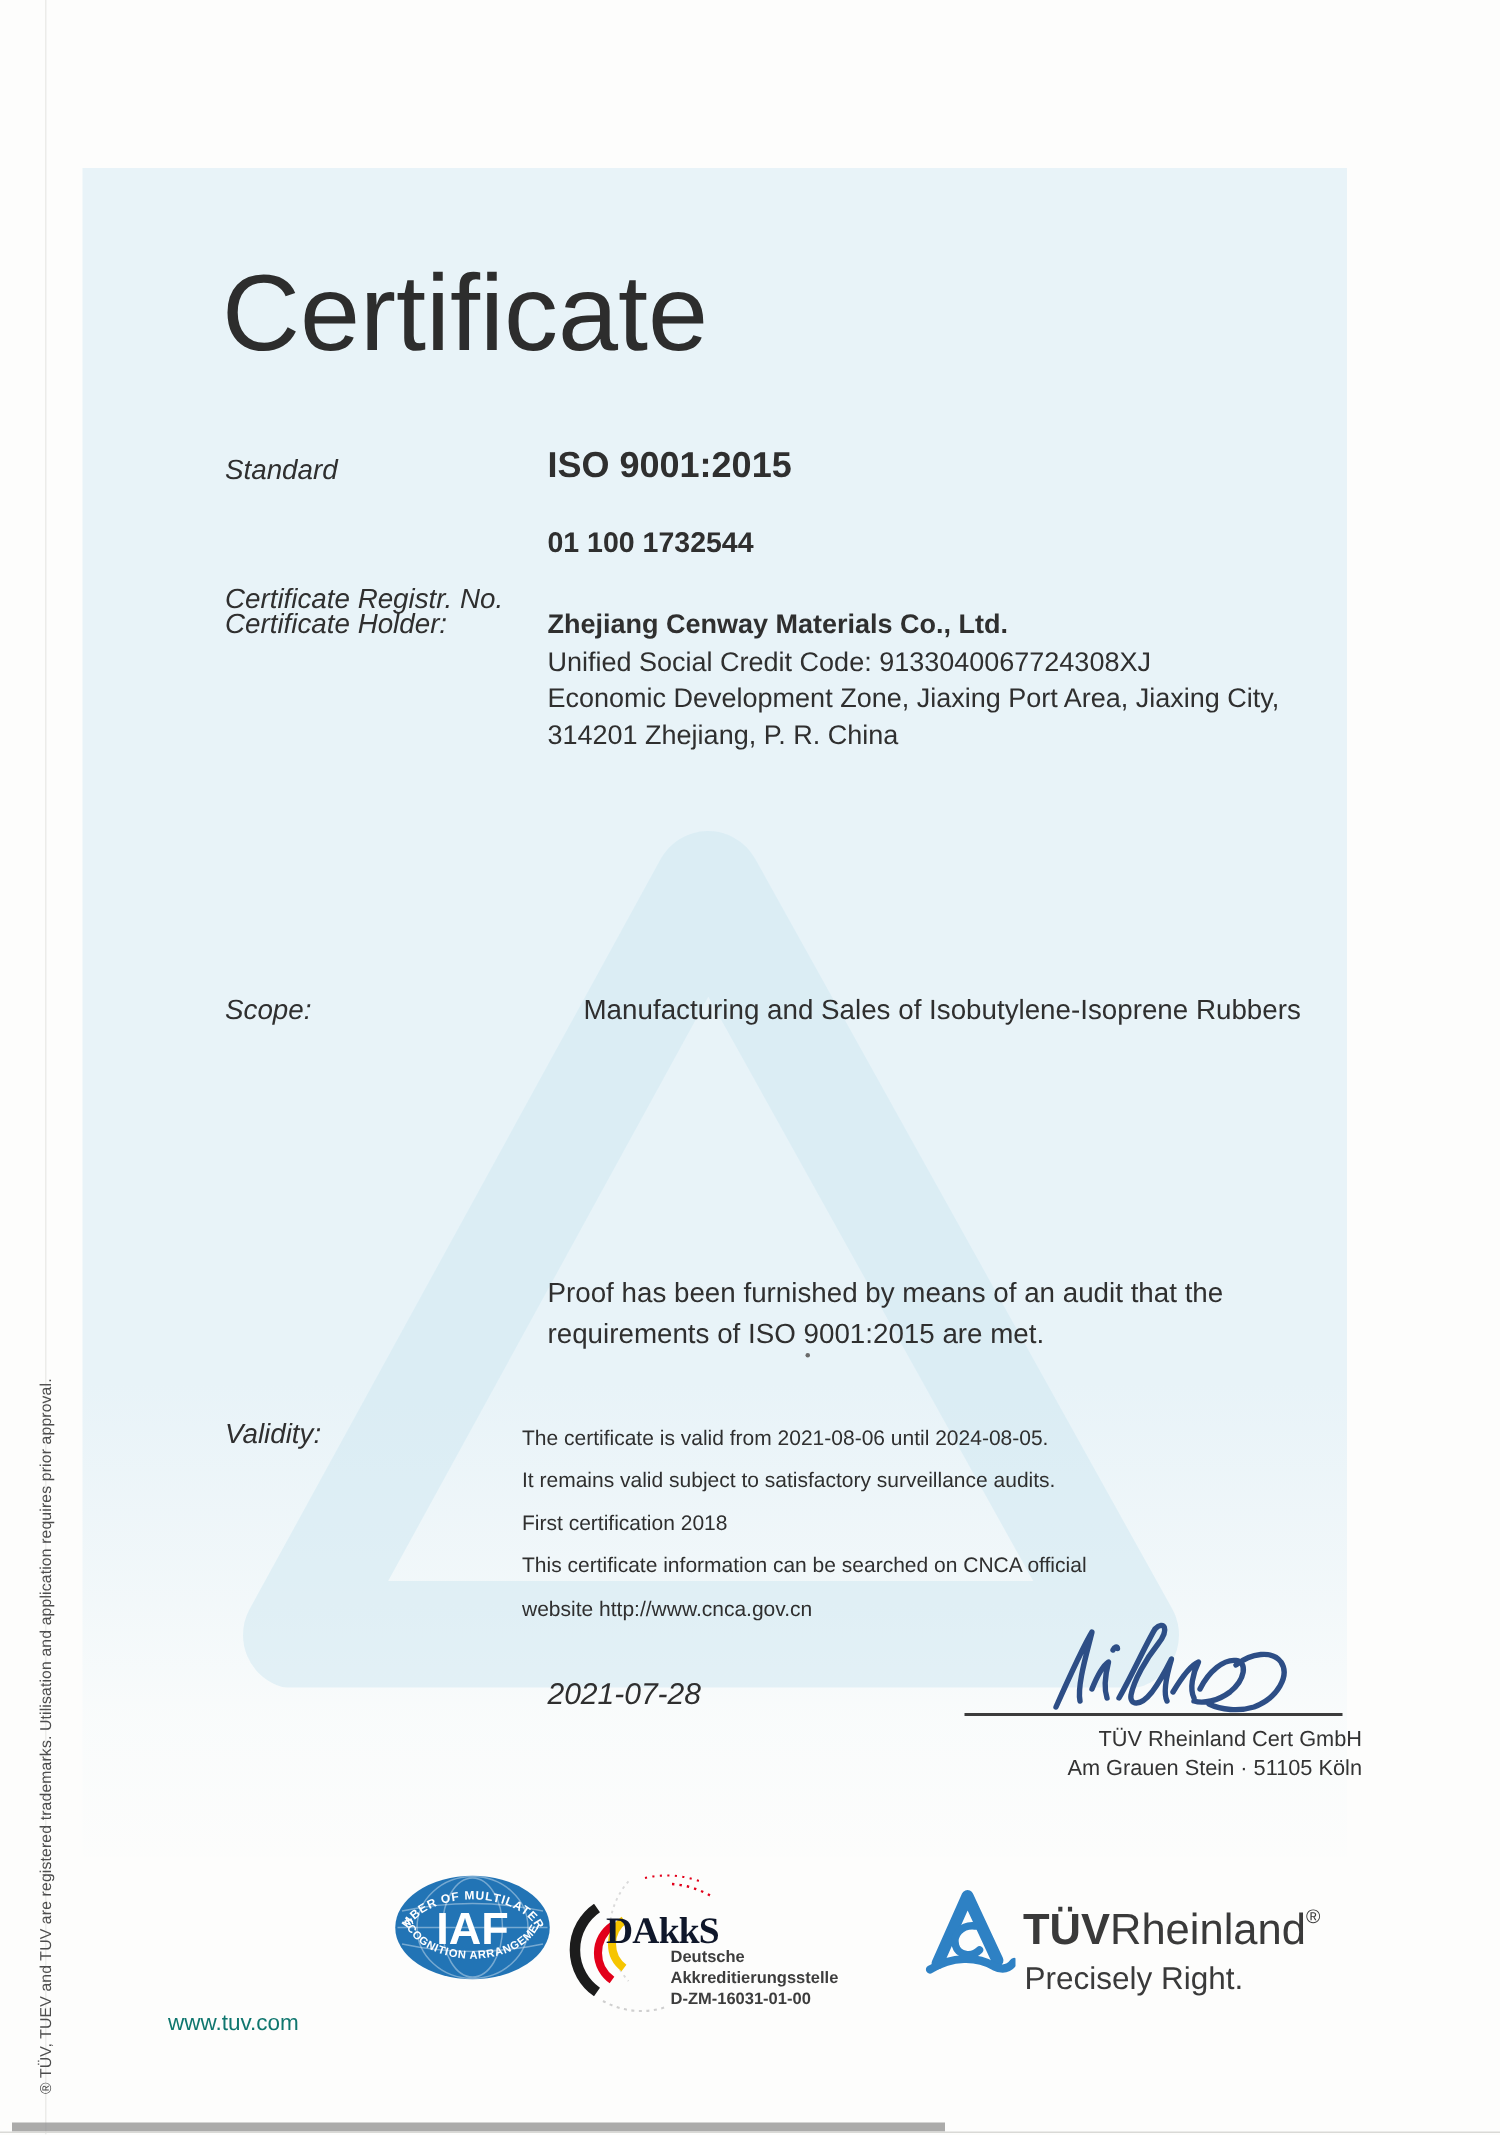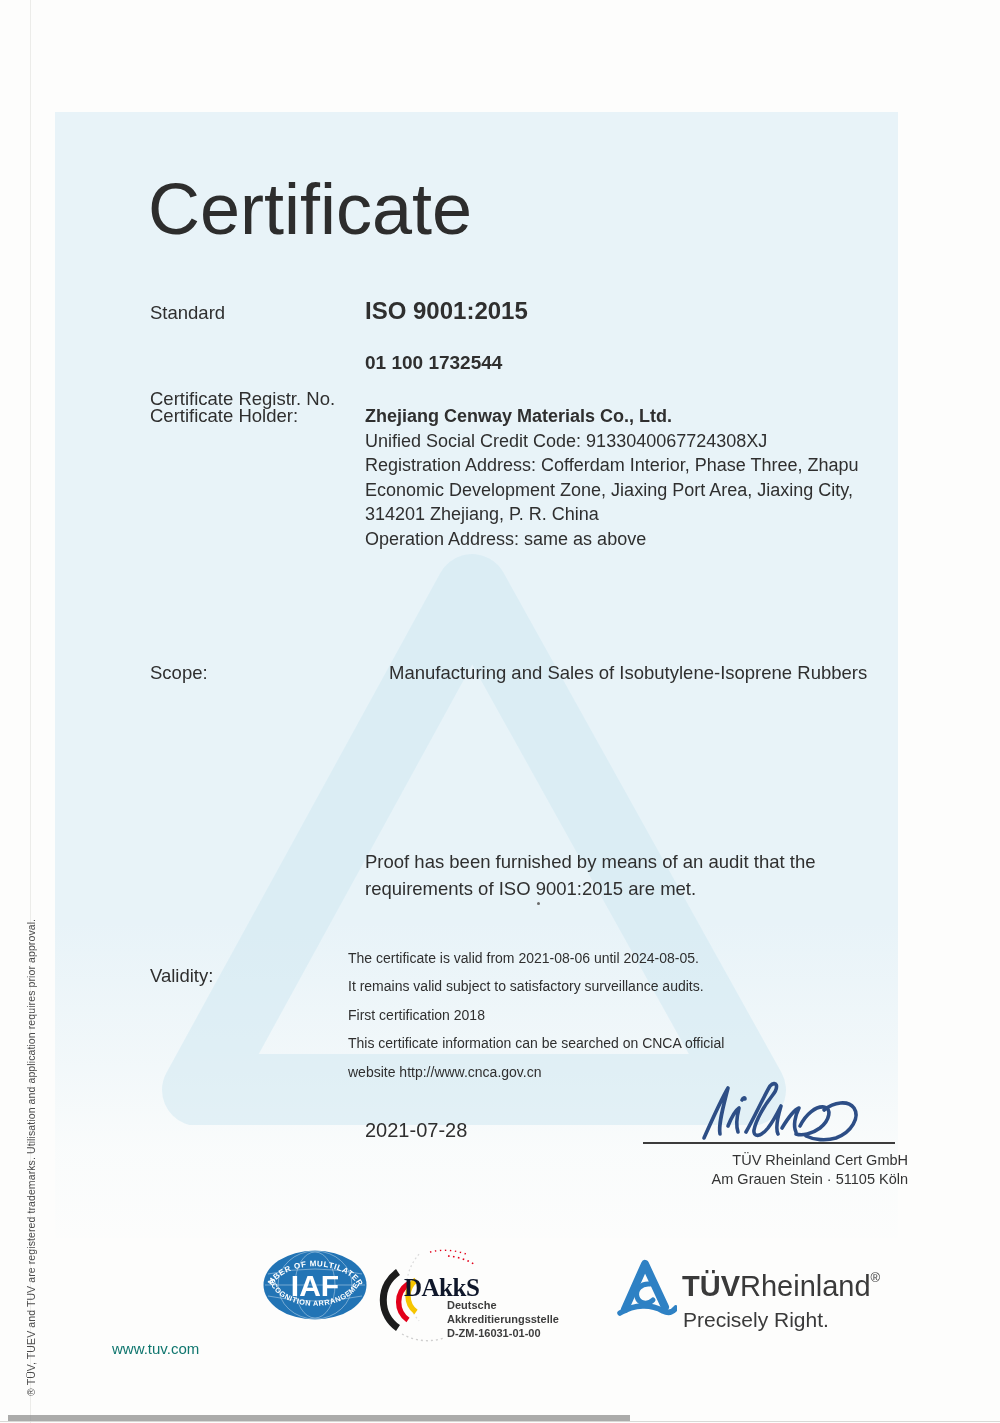--- a/index.html
+++ b/index.html
@@ -30,32 +30,32 @@
   }
   .watermark { left:150px; top:535px; width:660px; height:590px; opacity:.5; }
 
   
   .title {
     left:148px; top:168px;
     font-size:72px; font-weight:400; letter-spacing:0px; color:#2d2d2d;
   }
 
   
-  .label { left:150px; font-size:18.5px; color:#2f2f2f; }
+  .label { left:150px; font-size:18.5px; color:#2f2f2f;font-style:italic; }
   .value { left:365px; font-size:18.5px; color:#2f2f2f; }
   .std-value { left:365px; top:297px; font-size:24px; font-weight:bold; }
   .reg-value { left:365px; top:352px; font-size:19px; font-weight:bold; }
   .holder-block { left:365px; top:404px; width:520px; font-size:18px; line-height:24.5px; }
   .holder-block .co-name { font-weight:bold; }
   .scope-value { left:365px; top:662px; width:520px;margin-left:24px; }
   .proof-block { left:365px; top:848px; width:500px; font-size:18.5px; line-height:27px; }
   .tiny-dot { left:537px; top:902px; width:3px; height:3px; border-radius:50%; background:#6a6a6a; }
   .validity-block { left:348px; top:944px; width:520px; font-size:14px; line-height:28.4px; }
 
-  .issue-date { left:365px; top:1119px; font-size:20px; }
+  .issue-date { left:365px; top:1119px; font-size:20px;font-style:italic; }
 
   .sig-line { left:643px; top:1142px; width:252px; height:2px; background:#3c3c3c; }
   .sig-svg { left:698px; top:1080px; width:172px; height:66px; }
   .issuer-block { left:650px; top:1151px; width:258px; text-align:right; font-size:14.5px; line-height:18.5px; color:#333; }
 
   
   .site-url { left:112px; top:1340px; font-size:15px; color:#0f766e; }
   .iaf-logo { left:263px; top:1250px; width:104px; height:70px; }
   .dakks-logo { left:378px; top:1246px; width:176px; height:100px; }
   .dakks-word {
@@ -98,36 +98,34 @@
 <div class="abs label" style="top:302px;">Standard</div>
 <div class="abs std-value">ISO 9001:2015</div>
 
 <div class="abs label" style="top:352px;margin-top:36px;">Certificate Registr. No.</div>
 <div class="abs reg-value">01 100 1732544</div>
 
 <div class="abs label" style="top:405px;">Certificate Holder:</div>
 <div class="abs holder-block">
   <div class="co-name">Zhejiang Cenway Materials Co., Ltd.</div>
   <div>Unified Social Credit Code: 9133040067724308XJ</div>
-  <div>Registration Address: Cofferdam Interior, Phase Three, Zhapu</div>
   <div>Economic Development Zone, Jiaxing Port Area, Jiaxing City,</div>
   <div>314201 Zhejiang, P. R. China</div>
-  <div>Operation Address: same as above</div>
 </div>
 
 <div class="abs label" style="top:662px;">Scope:</div>
 <div class="abs value scope-value">Manufacturing and Sales of Isobutylene-Isoprene Rubbers</div>
 
 <div class="abs proof-block">
   <div>Proof has been furnished by means of an audit that the</div>
   <div>requirements of ISO 9001:2015 are met.</div>
 </div>
 <div class="abs tiny-dot"></div>
 
-<div class="abs label" style="top:945px;margin-top:20px;">Validity:</div>
+<div class="abs label" style="top:945px;">Validity:</div>
 <div class="abs validity-block">
   <div>The certificate is valid from 2021-08-06 until 2024-08-05.</div>
   <div>It remains valid subject to satisfactory surveillance audits.</div>
   <div>First certification 2018</div>
   <div>This certificate information can be searched on CNCA official</div>
   <div>website http://www.cnca.gov.cn</div>
 </div>
 
 <div class="abs issue-date">2021-07-28</div>
 

